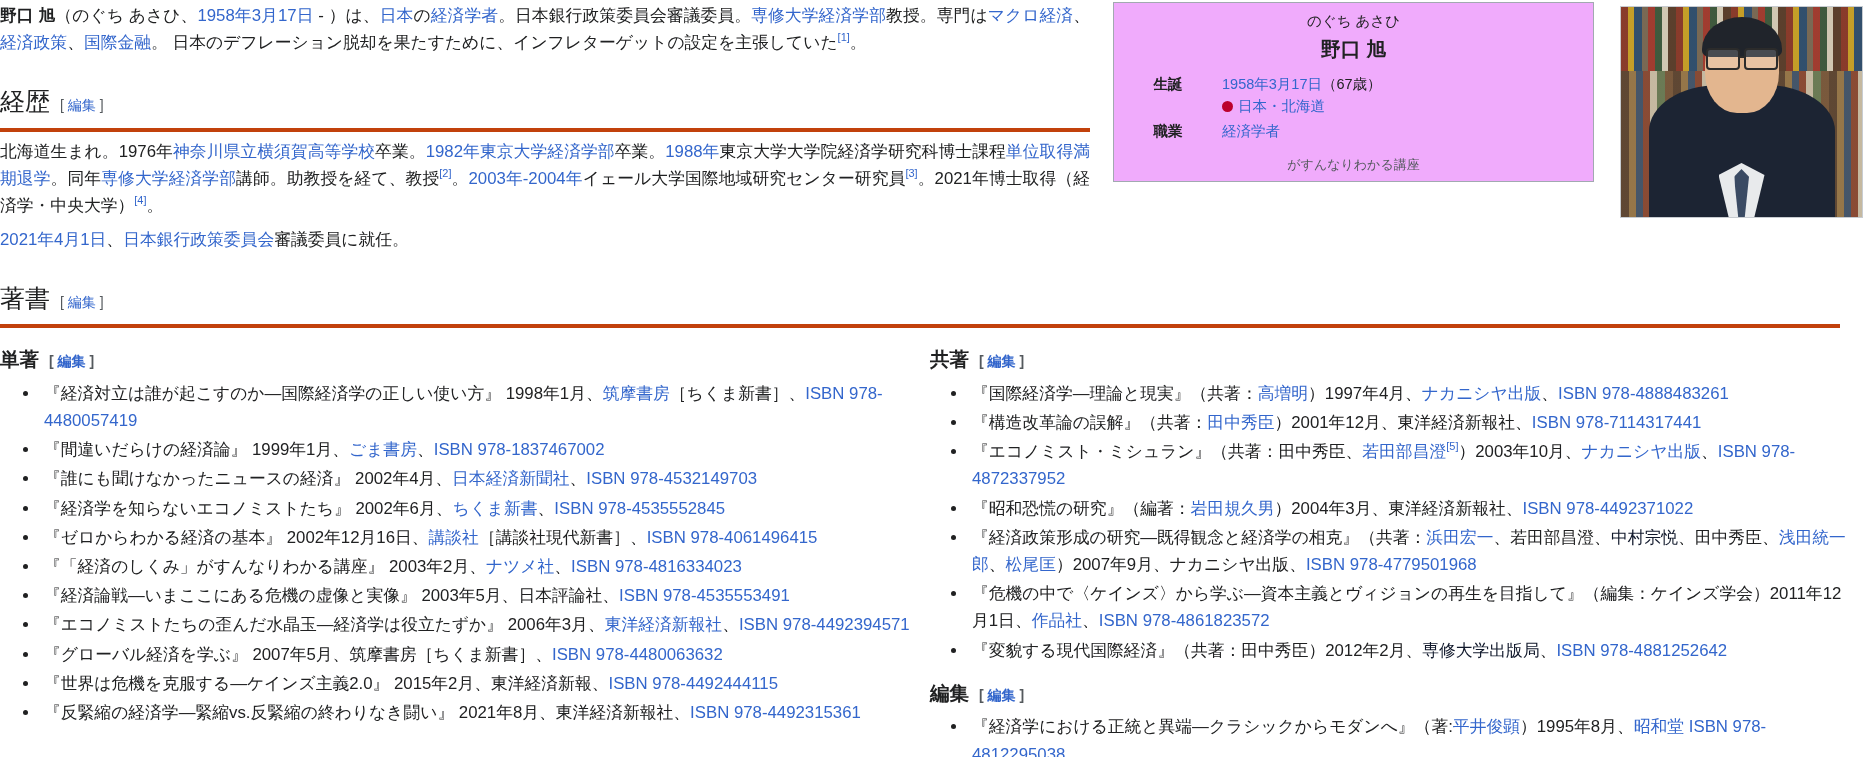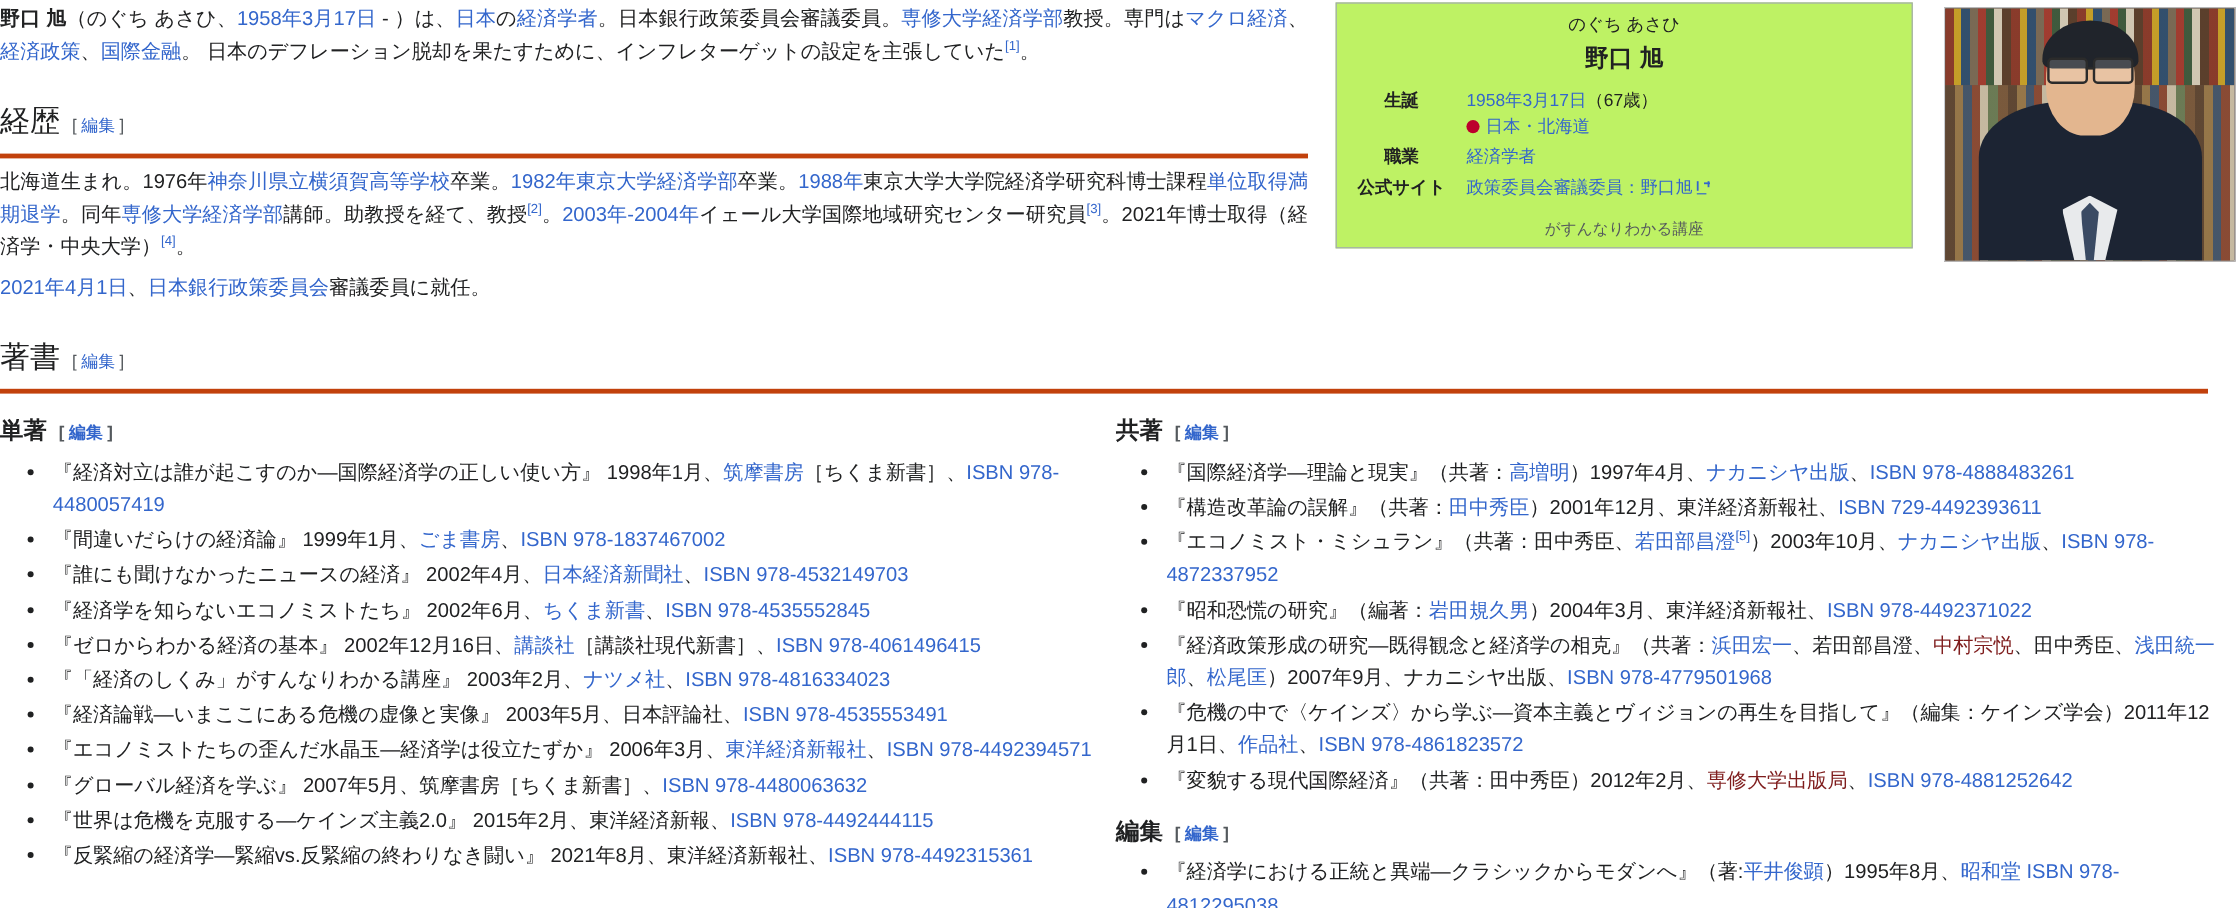--- a/index.html
+++ b/index.html
@@ -18,21 +18,21 @@
   .page {
     position: relative;
     padding: 0 12px 0 0;
   }
   a, .lnk {
     color: #3366cc;
     text-decoration: none;
     cursor: pointer;
   }
   .lnk-red {
-    color: #7f1d1d;
+    color: #0f172a;
     cursor: pointer;
   }
   .lnk-ext::after {
     content: "";
     display: inline-block;
     width: 11px;
     height: 11px;
     margin-left: 3px;
     background:
       linear-gradient(#3366cc,#3366cc) 0 100%/8px 1.5px no-repeat,
@@ -58,21 +58,21 @@
   .intro b { font-weight: bold; }
 
   
   .infobox {
     position: absolute;
     top: 2px;
     left: 1113px;
     width: 481px;
     box-sizing: border-box;
     border: 1px solid #a2a9b1;
-    background: #bef264;
+    background: #f0abfc;
     font-size: 14.5px;
     line-height: 1.5;
     padding: 6px 8px 4px 8px;
   }
   .ib-kana {
     text-align: center;
     font-size: 14.5px;
     padding-top: 2px;
   }
   .ib-name {
@@ -307,26 +307,20 @@
               <span class="flag-dot"></span><span class="lnk">日本・北海道</span>
             </div>
           </td>
         </tr>
         <tr>
           <th>職業</th>
           <td>
             <span class="lnk">経済学者</span>
           </td>
         </tr>
-        <tr>
-          <th>公式サイト</th>
-          <td>
-            <span class="lnk lnk-ext">政策委員会審議委員：野口旭</span>
-          </td>
-        </tr>
       </tbody>
     </table>
     <div class="ib-foot">
       <span class="lnk">がすんなりわかる講座</span>
     </div>
   </div>
 
   <div class="portrait">
     <div class="pt-shelf"></div>
     <div class="pt-person">
@@ -371,21 +365,21 @@
           <li><span>『反緊縮の経済学―緊縮vs.反緊縮の終わりなき闘い』 2021年8月、東洋経済新報社、</span><span class="lnk">ISBN 978-4492315361</span></li>
         </ul>
     </div>
 
     <div class="col-r">
       <h3 class="sub">
         <span>共著</span><span class="edit">[&nbsp;<span class="lnk">編集</span>&nbsp;]</span>
       </h3>
       <ul class="booklist">
           <li><span>『国際経済学―理論と現実』（共著：</span><span class="lnk">高増明</span><span>）1997年4月、</span><span class="lnk">ナカニシヤ出版</span><span>、</span><span class="lnk">ISBN 978-4888483261</span></li>
-          <li><span>『構造改革論の誤解』（共著：</span><span class="lnk">田中秀臣</span><span>）2001年12月、東洋経済新報社、</span><span class="lnk">ISBN 729-4492393611</span></li>
+          <li><span>『構造改革論の誤解』（共著：</span><span class="lnk">田中秀臣</span><span>）2001年12月、東洋経済新報社、</span><span class="lnk">ISBN 978-7114317441</span></li>
           <li><span>『エコノミスト・ミシュラン』（共著：田中秀臣、</span><span class="lnk">若田部昌澄</span><sup><span class="lnk">[5]</span></sup><span>）2003年10月、</span><span class="lnk">ナカニシヤ出版</span><span>、</span><span class="lnk">ISBN 978-4872337952</span></li>
           <li><span>『昭和恐慌の研究』（編著：</span><span class="lnk">岩田規久男</span><span>）2004年3月、東洋経済新報社、</span><span class="lnk">ISBN 978-4492371022</span></li>
           <li><span>『経済政策形成の研究―既得観念と経済学の相克』（共著：</span><span class="lnk">浜田宏一</span><span>、若田部昌澄、</span><span class="lnk-red">中村宗悦</span><span>、田中秀臣、</span><span class="lnk">浅田統一郎</span><span>、</span><span class="lnk">松尾匡</span><span>）2007年9月、ナカニシヤ出版、</span><span class="lnk">ISBN 978-4779501968</span></li>
           <li><span>『危機の中で〈ケインズ〉から学ぶ―資本主義とヴィジョンの再生を目指して』（編集：ケインズ学会）2011年12月1日、</span><span class="lnk">作品社</span><span>、</span><span class="lnk">ISBN 978-4861823572</span></li>
           <li><span>『変貌する現代国際経済』（共著：田中秀臣）2012年2月、</span><span class="lnk-red">専修大学出版局</span><span>、</span><span class="lnk">ISBN 978-4881252642</span></li>
         </ul>
 
       <h3 class="sub">
         <span>編集</span><span class="edit">[&nbsp;<span class="lnk">編集</span>&nbsp;]</span>
       </h3>

